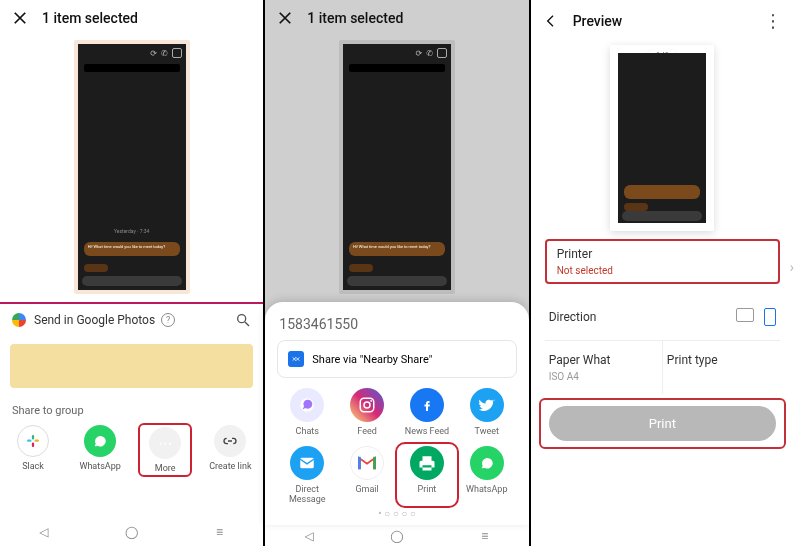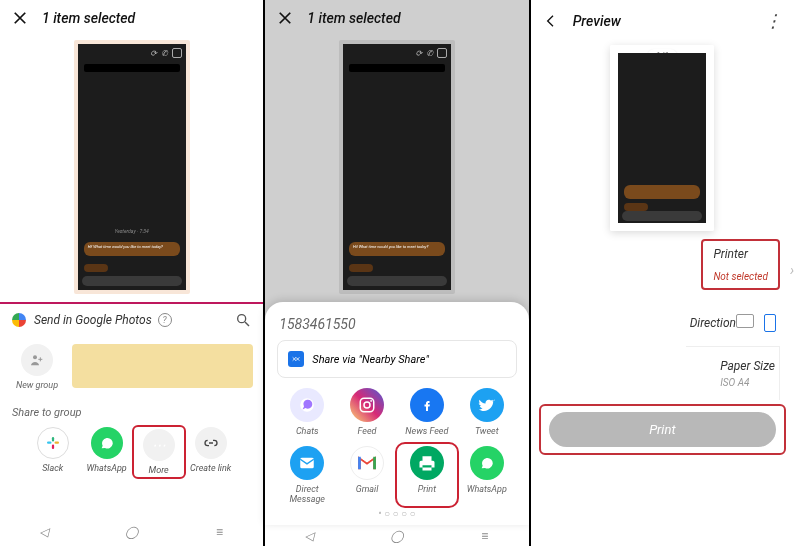--- a/index.html
+++ b/index.html
@@ -1,18 +1,18 @@
 <!DOCTYPE html>
 <html><head>
 <meta charset="utf-8">
 <style>
   * { box-sizing: border-box; margin: 0; padding: 0; font-family: -apple-system, BlinkMacSystemFont, "Segoe UI", Roboto, Arial, sans-serif; }
   body { background: #f5f5f5; display: flex; justify-content: center; }
   .canvas { width: 794px; height: 546px; display: flex; background: #fff; }
-  .panel { flex: 1; border-right: 2px solid #000; position: relative; background: #fff; display:flex; flex-direction:column;font-style:italic; }
+  .panel { flex: 1; border-right: 2px solid #000; position: relative; background: #fff; display:flex; flex-direction:column; }
   .panel:last-child { border-right: none; }
   
   .hbar { display:flex; align-items:center; padding: 10px 12px; font-size: 14px; font-weight: 500; color:#111; }
   .hbar .icon { width:16px; height:16px; margin-right:14px; display:flex; align-items:center; justify-content:center; }
   .hbar .title { flex:1; }
   .hbar .dots { font-size:18px; color:#444; }
   
   .thumbwrap { display:flex; justify-content:center; padding: 4px 0 8px; }
   .thumb { position:relative; border:4px solid #f8e6d8; border-radius:2px; }
   .thumb.dark { border-color:#bdbdbd; }
@@ -33,21 +33,21 @@
   
   .sendrow { display:flex; align-items:center; padding:8px 12px; font-size:12px; color:#333; border-top:2px solid #be185d;}
   .sendrow .gicon { width:14px;height:14px; margin-right:8px; background: conic-gradient(#4285F4 0 25%, #EA4335 0 50%, #FBBC05 0 75%, #34A853 0 100%); border-radius:50%;}
   .sendrow .q { width:14px;height:14px;border:1px solid #888;border-radius:50%;font-size:9px;display:flex;align-items:center;justify-content:center;margin-left:6px;color:#888;}
   .sendrow .search { margin-left:auto; color:#555; }
   .yellowarea { display:flex; padding:8px 10px; gap:8px; background:#fff;}
   .newgroup { width:54px; text-align:center; font-size:9px; color:#666;}
   .avcircle { width:32px;height:32px;border-radius:50%;background:#f1f1f1;margin:0 auto 4px;display:flex;align-items:center;justify-content:center;color:#888;font-size:14px;}
   .yellowbox { flex:1; height:44px; background:#f4dfa0; border-radius:4px;}
   .sharelabel { font-size:11px; color:#666; padding:8px 12px 4px;}
-  .approw { display:flex; justify-content:center; padding:4px 6px 10px;}
+  .approw { display:flex; justify-content:space-between; padding:4px 6px 10px;}
   .app { width:54px; text-align:center; font-size:9px; color:#555;}
   .app .circ { width:32px;height:32px;border-radius:50%;margin:0 auto 4px;display:flex;align-items:center;justify-content:center;color:#fff;font-size:14px;}
   .slack { background:#fff; border:1px solid #ddd;}
   .wa { background:#25D366;}
   .link { background:#f1f1f1;color:#444;}
   .more { background:#f1f1f1;color:#444;}
   .highlight { border:2px solid #c23; border-radius:6px; padding:2px; margin:-2px;}
   
   .navbar { margin-top:auto; height:28px; display:flex; justify-content:space-around; align-items:center; color:#888; font-size:12px;}
   .navbar span { width:14px; text-align:center;}
@@ -60,24 +60,24 @@
   .grid2 { display:grid; grid-template-columns:repeat(4,1fr); row-gap:10px; justify-items:center;}
   .gitem { text-align:center; font-size:9px; color:#666; width:56px;}
   .gitem .gc { width:34px;height:34px;border-radius:50%;margin:0 auto 4px;display:flex;align-items:center;justify-content:center;color:#fff;}
   .chats{background:#e9e9ff;} .chats svg{fill:#7c4dff;}
   .fb{background:#1877F2;} .ig{background:linear-gradient(45deg,#feda75,#d62976,#4f5bd5);} .tw{background:#1DA1F2;}
   .dm{background:#1DA1F2;} .gm{background:#fff;border:1px solid #eee;} .pr{background:#00a862;} .wa2{background:#25D366;}
   .dotsrow { text-align:center; color:#bbb; font-size:10px; padding:4px 0;}
   .hl2 { outline:2px solid #c23; border-radius:6px; outline-offset:2px;}
 
   
-  .settings { padding: 0 14px; display:flex; flex-direction:column; gap:0;align-items:flex-end; }
+  .settings { padding: 0 14px; display:flex; flex-direction:column; gap:0; }
   .printerBox { border:2px solid #c23039; border-radius:4px; padding:6px 10px; margin:0 0 10px; position:relative;}
   .printerBox .lbl { font-size:12px; color:#333;}
-  .printerBox .sub { font-size:10px; color:#c0392b; margin-top:10px;}
+  .printerBox .sub { font-size:10px; color:#c0392b; margin-top:4px;}
   .chev { position:absolute; right:-14px; top:50%; transform:translateY(-50%); color:#bbb; font-size:14px;}
   .row { display:flex; align-items:center; padding:14px 4px; border-bottom:1px solid #eee; font-size:12px; color:#333;}
   .row .k { flex:1; }
   .stepper { display:flex; align-items:center; gap:14px;}
   .stepper .btn { width:22px;height:22px;border:1px solid #ddd;border-radius:50%;display:flex;align-items:center;justify-content:center;color:#888;font-size:12px;}
   .dirboxes { display:flex; gap:10px;}
   .dirbox { width:18px;height:14px;border:1.5px solid #999;border-radius:2px;}
   .dirbox.port { width:12px;height:18px;border-color:#1a73e8;}
   .twocol { display:flex; }
   .twocol .cell { flex:1; padding:12px 4px; }
@@ -125,30 +125,20 @@
       <span>Send in Google Photos</span>
       <span class="q">?</span>
       <span class="search">
         <svg width="16" height="16" viewBox="0 0 24 24">
             <circle cx="10" cy="10" r="6" fill="none" stroke="#555" stroke-width="2"></circle>
             <path d="M15 15 L21 21" stroke="#555" stroke-width="2"></path>
           </svg>
       </span>
     </div>
     <div class="yellowarea">
-      <div class="newgroup">
-        <div class="avcircle">
-            <svg width="16" height="16" viewBox="0 0 24 24">
-              <circle cx="9" cy="8" r="3" fill="#999"></circle>
-              <path d="M3 20c0-3 3-5 6-5s6 2 6 5" fill="#999"></path>
-              <path d="M17 8v6M14 11h6" stroke="#999" stroke-width="1.5"></path>
-            </svg>
-          </div>
-        <span>New group</span>
-      </div>
       <div class="yellowbox"></div>
     </div>
     <div class="sharelabel">Share to group</div>
     <div class="approw">
       <div class="app">
         <div class="circ slack">
             <svg width="18" height="18" viewBox="0 0 24 24">
               <rect x="4" y="10" width="6" height="3" rx="1.5" fill="#36C5F0"></rect>
               <rect x="14" y="10" width="6" height="3" rx="1.5" fill="#ECB22E"></rect>
               <rect x="10.5" y="4" width="3" height="6" rx="1.5" fill="#2EB67D"></rect>
@@ -311,22 +301,26 @@
       </div>
       <div class="row">
         <span class="k">Direction</span>
         <div class="dirboxes">
           <span class="dirbox"></span>
           <span class="dirbox port"></span>
         </div>
       </div>
       <div class="twocol">
         <div class="cell">
-          <div class="ck">Paper Size</div>
+          <div class="ck">Paper What</div>
           <div class="cv">ISO A4</div>
+        </div>
+        <div class="cell">
+          <div class="ck">Print type</div>
+          <div class="cv">&nbsp;</div>
         </div>
       </div>
     </div>
     <div class="printbtnwrap">
       <div class="printbtn">
         <span>Print</span>
       </div>
     </div>
 
   </div>

